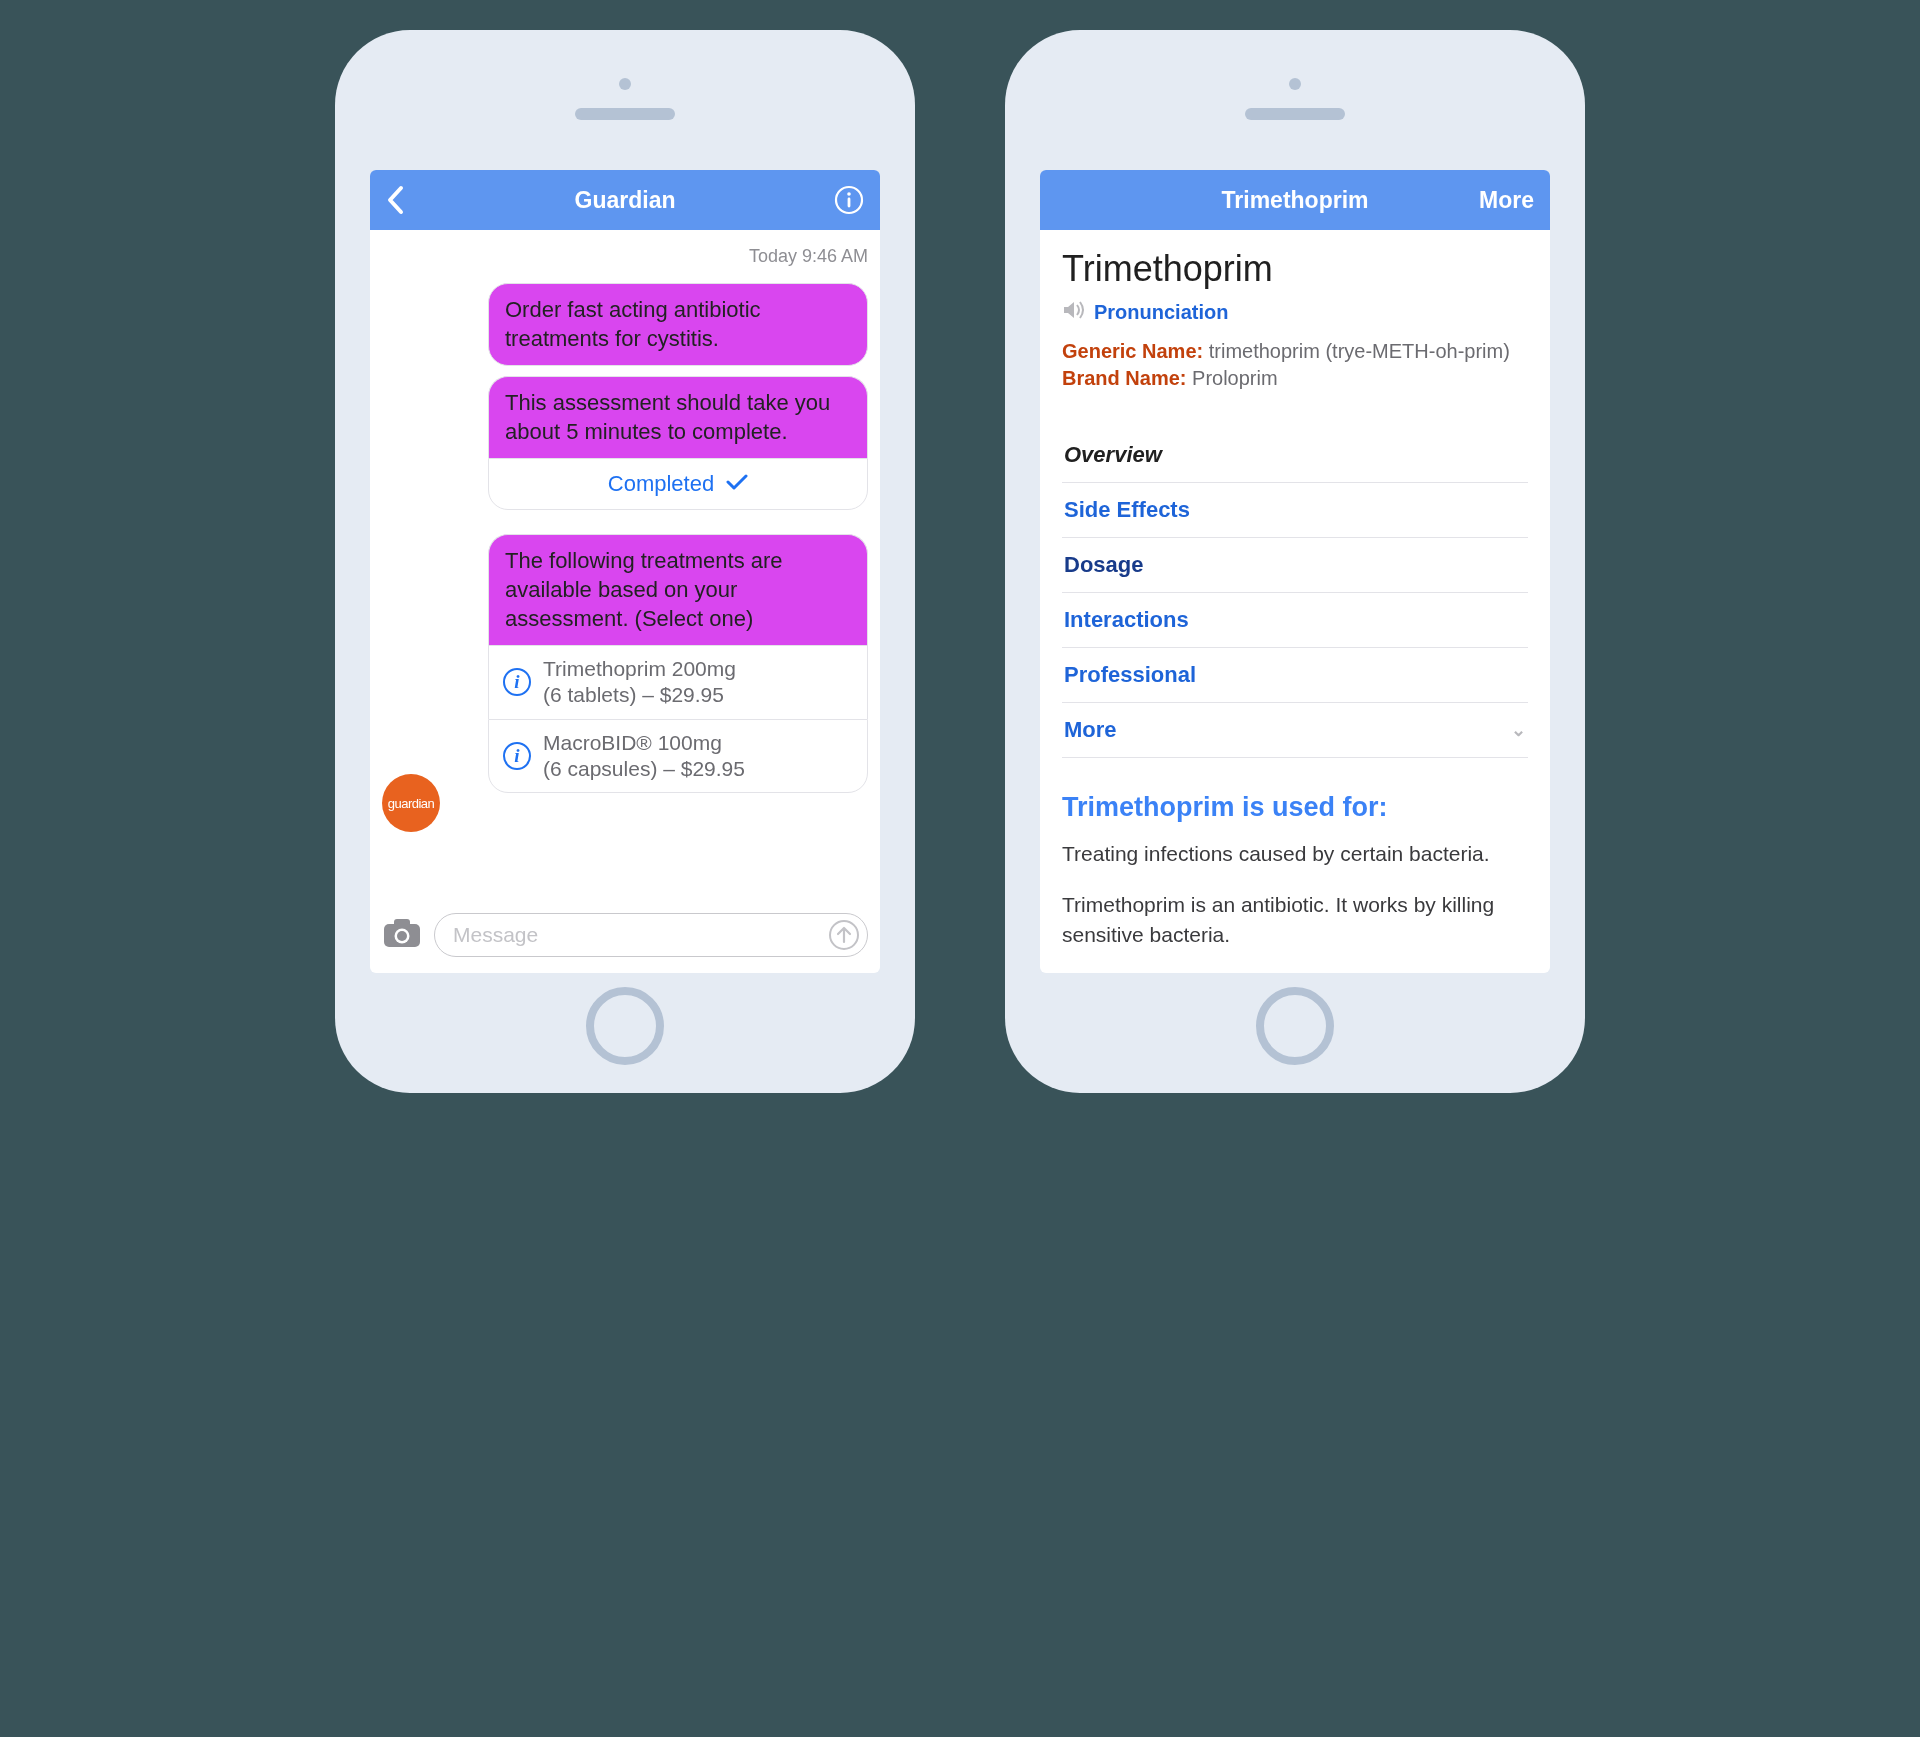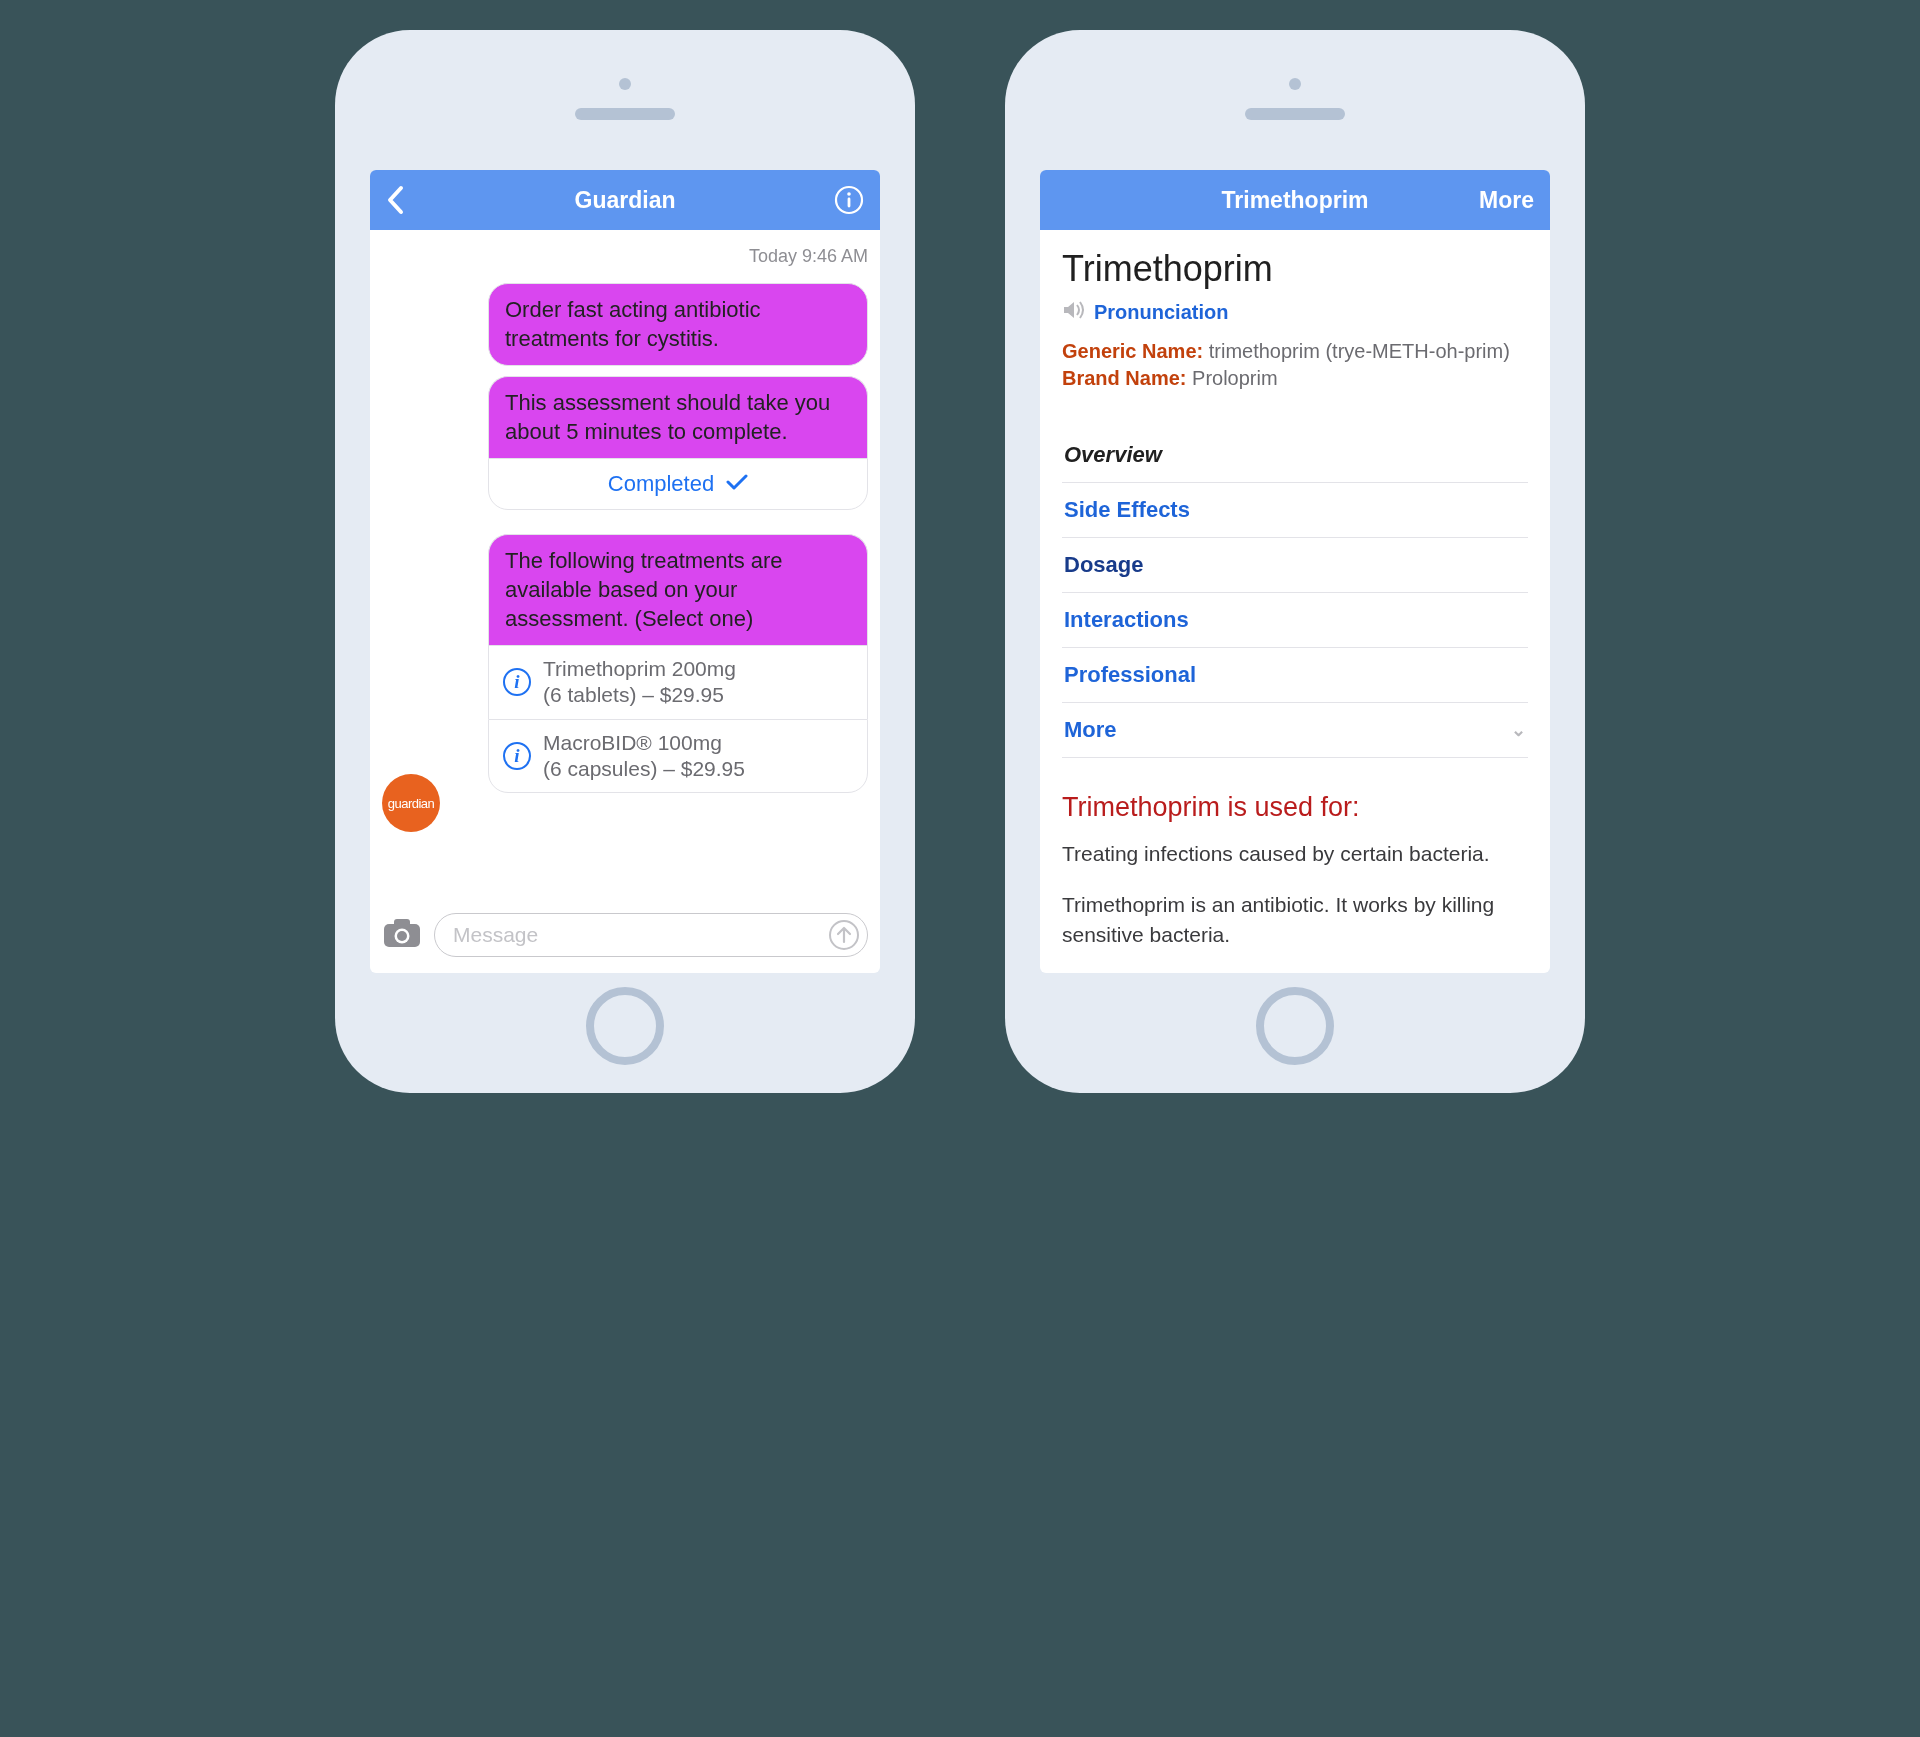--- a/index.html
+++ b/index.html
@@ -172,21 +172,21 @@
     font-size: 22px;
     font-weight: 700;
     color: #1e64d8;
     display: flex;
     justify-content: space-between;
     align-items: center;
   }
   .tab-item.active { color: #202020; font-style: italic; }
   .tab-item.more { color: #1e64d8; }
   .chevron { color: #b8b8bc; font-size: 18px; }
-  .section-h { font-size: 27px; font-weight: 400; color: #b91c1c; margin-top: 34px; margin-bottom: 16px; }
+  .section-h { font-size: 27px; font-weight: 700; color: #3b82f6; margin-top: 34px; margin-bottom: 16px; }
   .body-text { color: #3a3a3d; font-size: 21px; line-height: 1.4; margin-bottom: 22px; }
 </style>
 </head>
 <body>
 
 <div class="phone-frame">
   <div class="speaker"></div>
   <div class="screen">
     <div class="nav-bar">
       <div class="nav-left">

